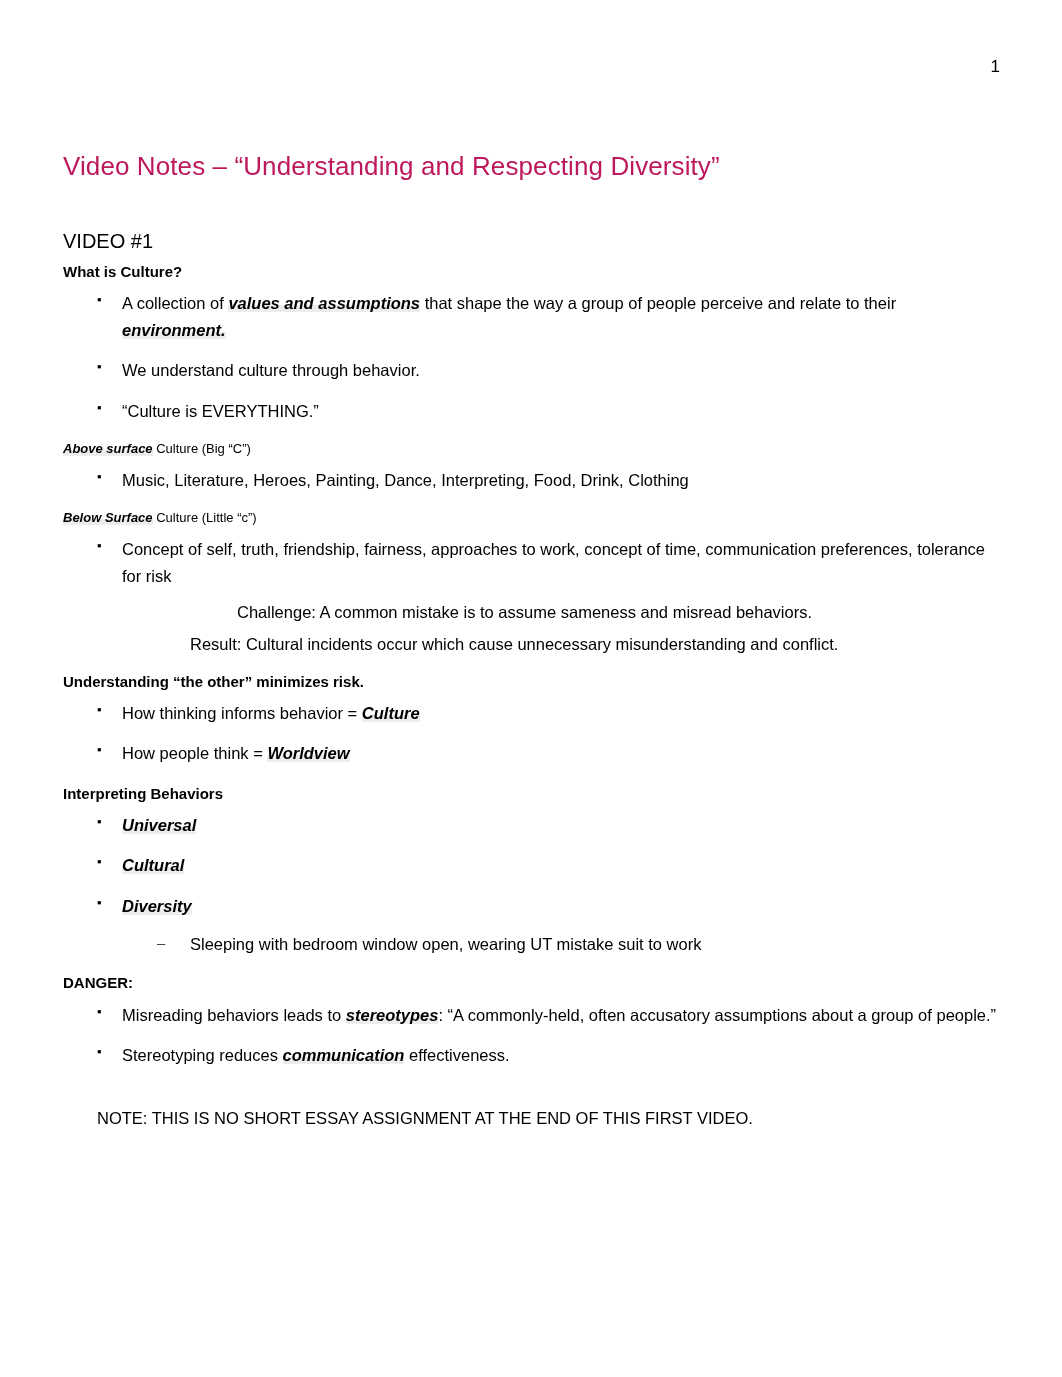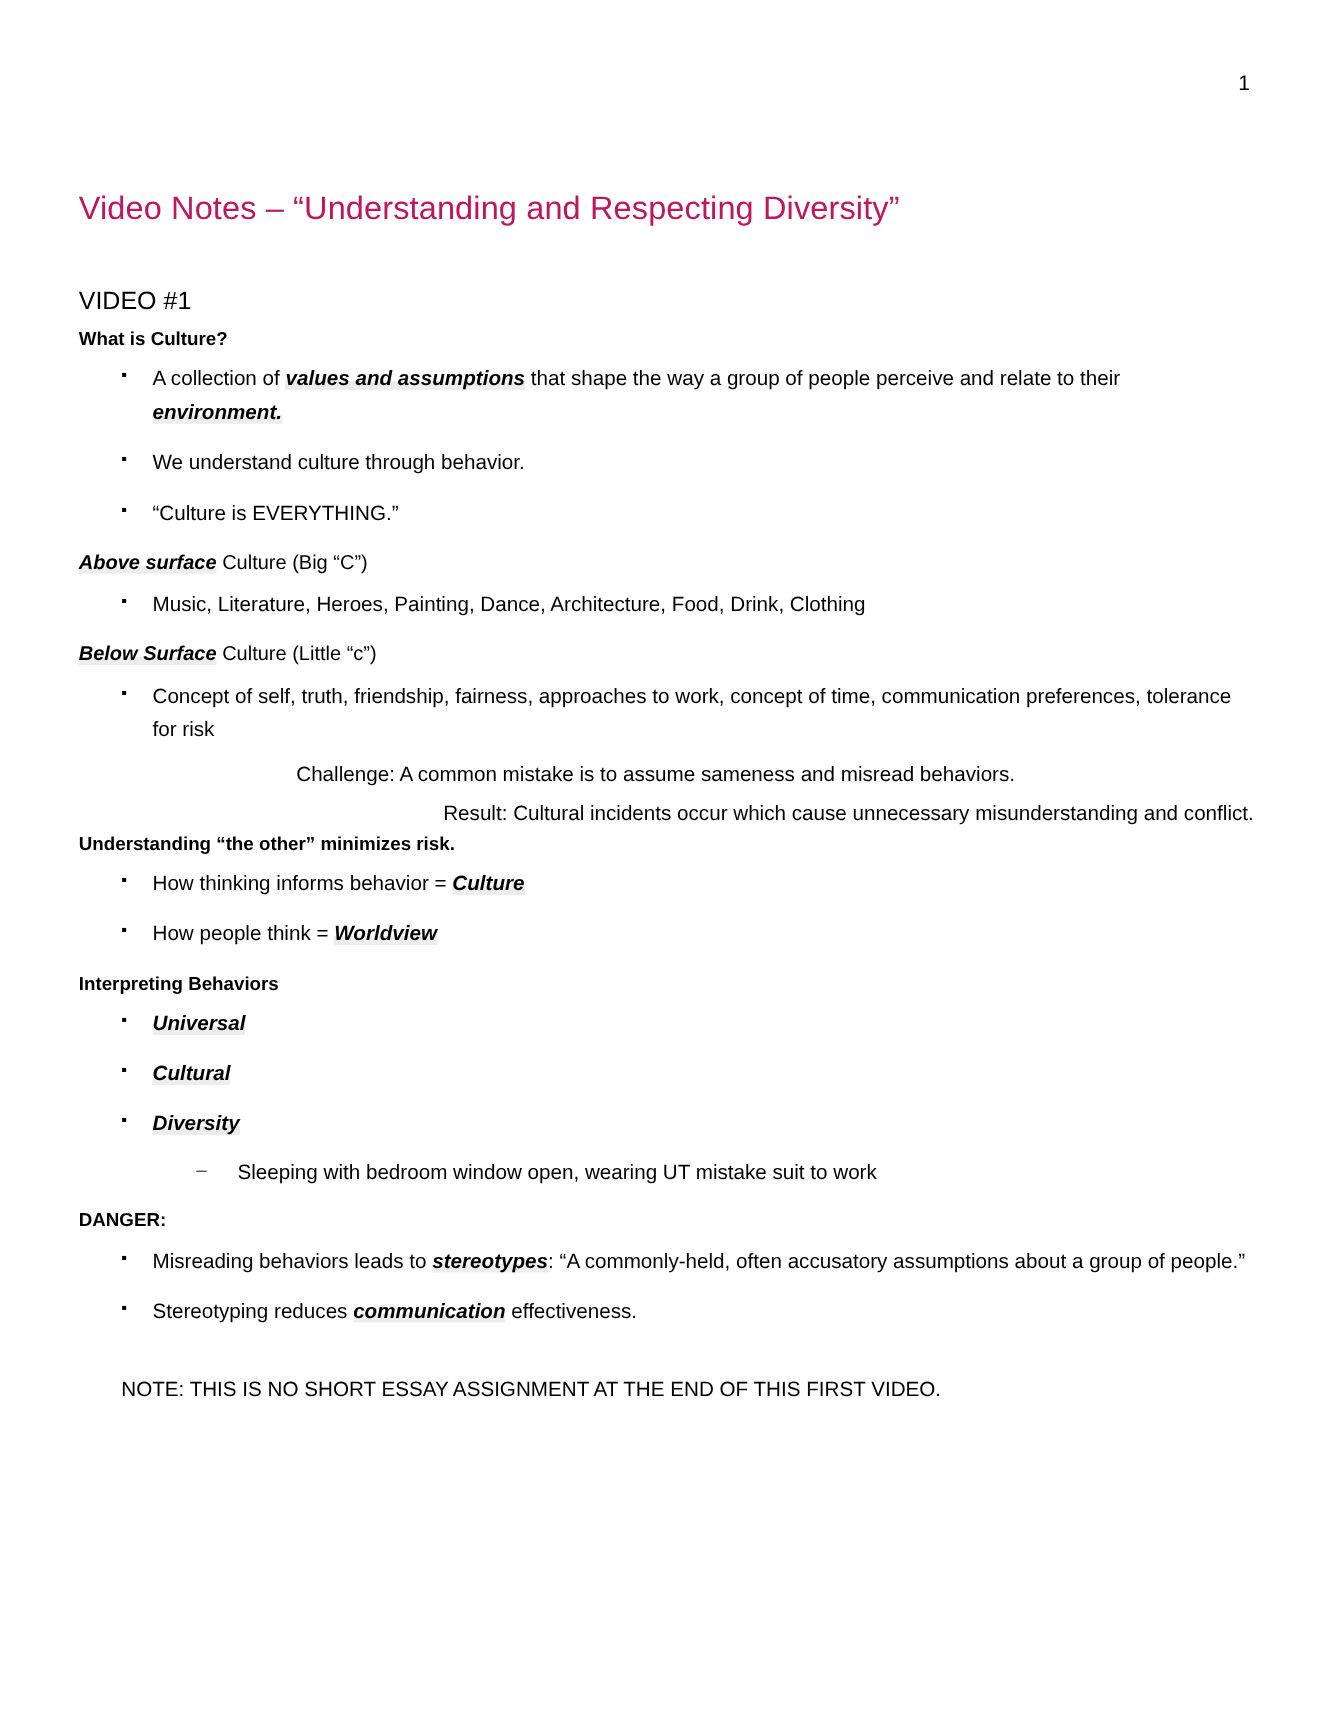--- a/index.html
+++ b/index.html
@@ -45,21 +45,21 @@
     margin: 0 0 8px 0;
     line-height: 1.25;
   }
   .heading {
     font-size: 15px;
     font-weight: bold;
     margin: 0 0 9px 0;
     line-height: 1.3;
   }
   .heading-mixed {
-    font-size: 16px;
+    font-size: 13px;
     font-weight: 400;
     margin: 0 0 9px 0;
     line-height: 1.3;
   }
   ul.level1 {
     list-style: none;
     margin: 0 0 9px 0;
     padding: 0;
   }
   ul.level1 > li {
@@ -97,21 +97,21 @@
     top: 0;
     font-size: 15px;
     color: #444;
   }
   .indent-note {
     font-size: 16.5px;
     line-height: 1.65;
     margin: 0 0 4px 0;
   }
   .indent-note.lvl-a { padding-left: 174px; }
-  .indent-note.lvl-b { padding-left: 127px; margin-bottom: 0; text-align: right; }
+  .indent-note.lvl-b { padding-left: 127px; margin-bottom: 14px; }
   .bi {
     font-weight: bold;
     font-style: italic;
     background: linear-gradient(to bottom, rgba(0,0,0,0) 62%, #ececec 62%, #ededed 100%);
   }
   .note-final {
     font-size: 16.5px;
     line-height: 1.6;
     padding-left: 34px;
     margin-top: 36px;
@@ -137,21 +137,21 @@
       <li><span>A collection of </span><span class="bi">values and assumptions</span><span> that shape the way a group of people perceive and relate to their </span><span class="bi">environment.</span></li>
       <li>We understand culture through behavior.</li>
       <li>“Culture is EVERYTHING.”</li>
     </ul>
 
     <div class="spacer-sm"></div>
 
     <div class="heading-mixed"><span class="bi">Above surface</span><span> Culture (Big “C”)</span></div>
 
     <ul class="level1">
-      <li>Music, Literature, Heroes, Painting, Dance, Architecture, Food, Drink, Clothing</li>
+      <li>Music, Literature, Heroes, Painting, Dance, Interpreting, Food, Drink, Clothing</li>
     </ul>
 
     <div class="spacer-sm"></div>
 
     <div class="heading-mixed"><span class="bi">Below Surface</span><span> Culture (Little “c”)</span></div>
 
     <ul class="level1">
       <li>Concept of self, truth, friendship, fairness, approaches to work, concept of time, communication preferences, tolerance for risk</li>
     </ul>
 

